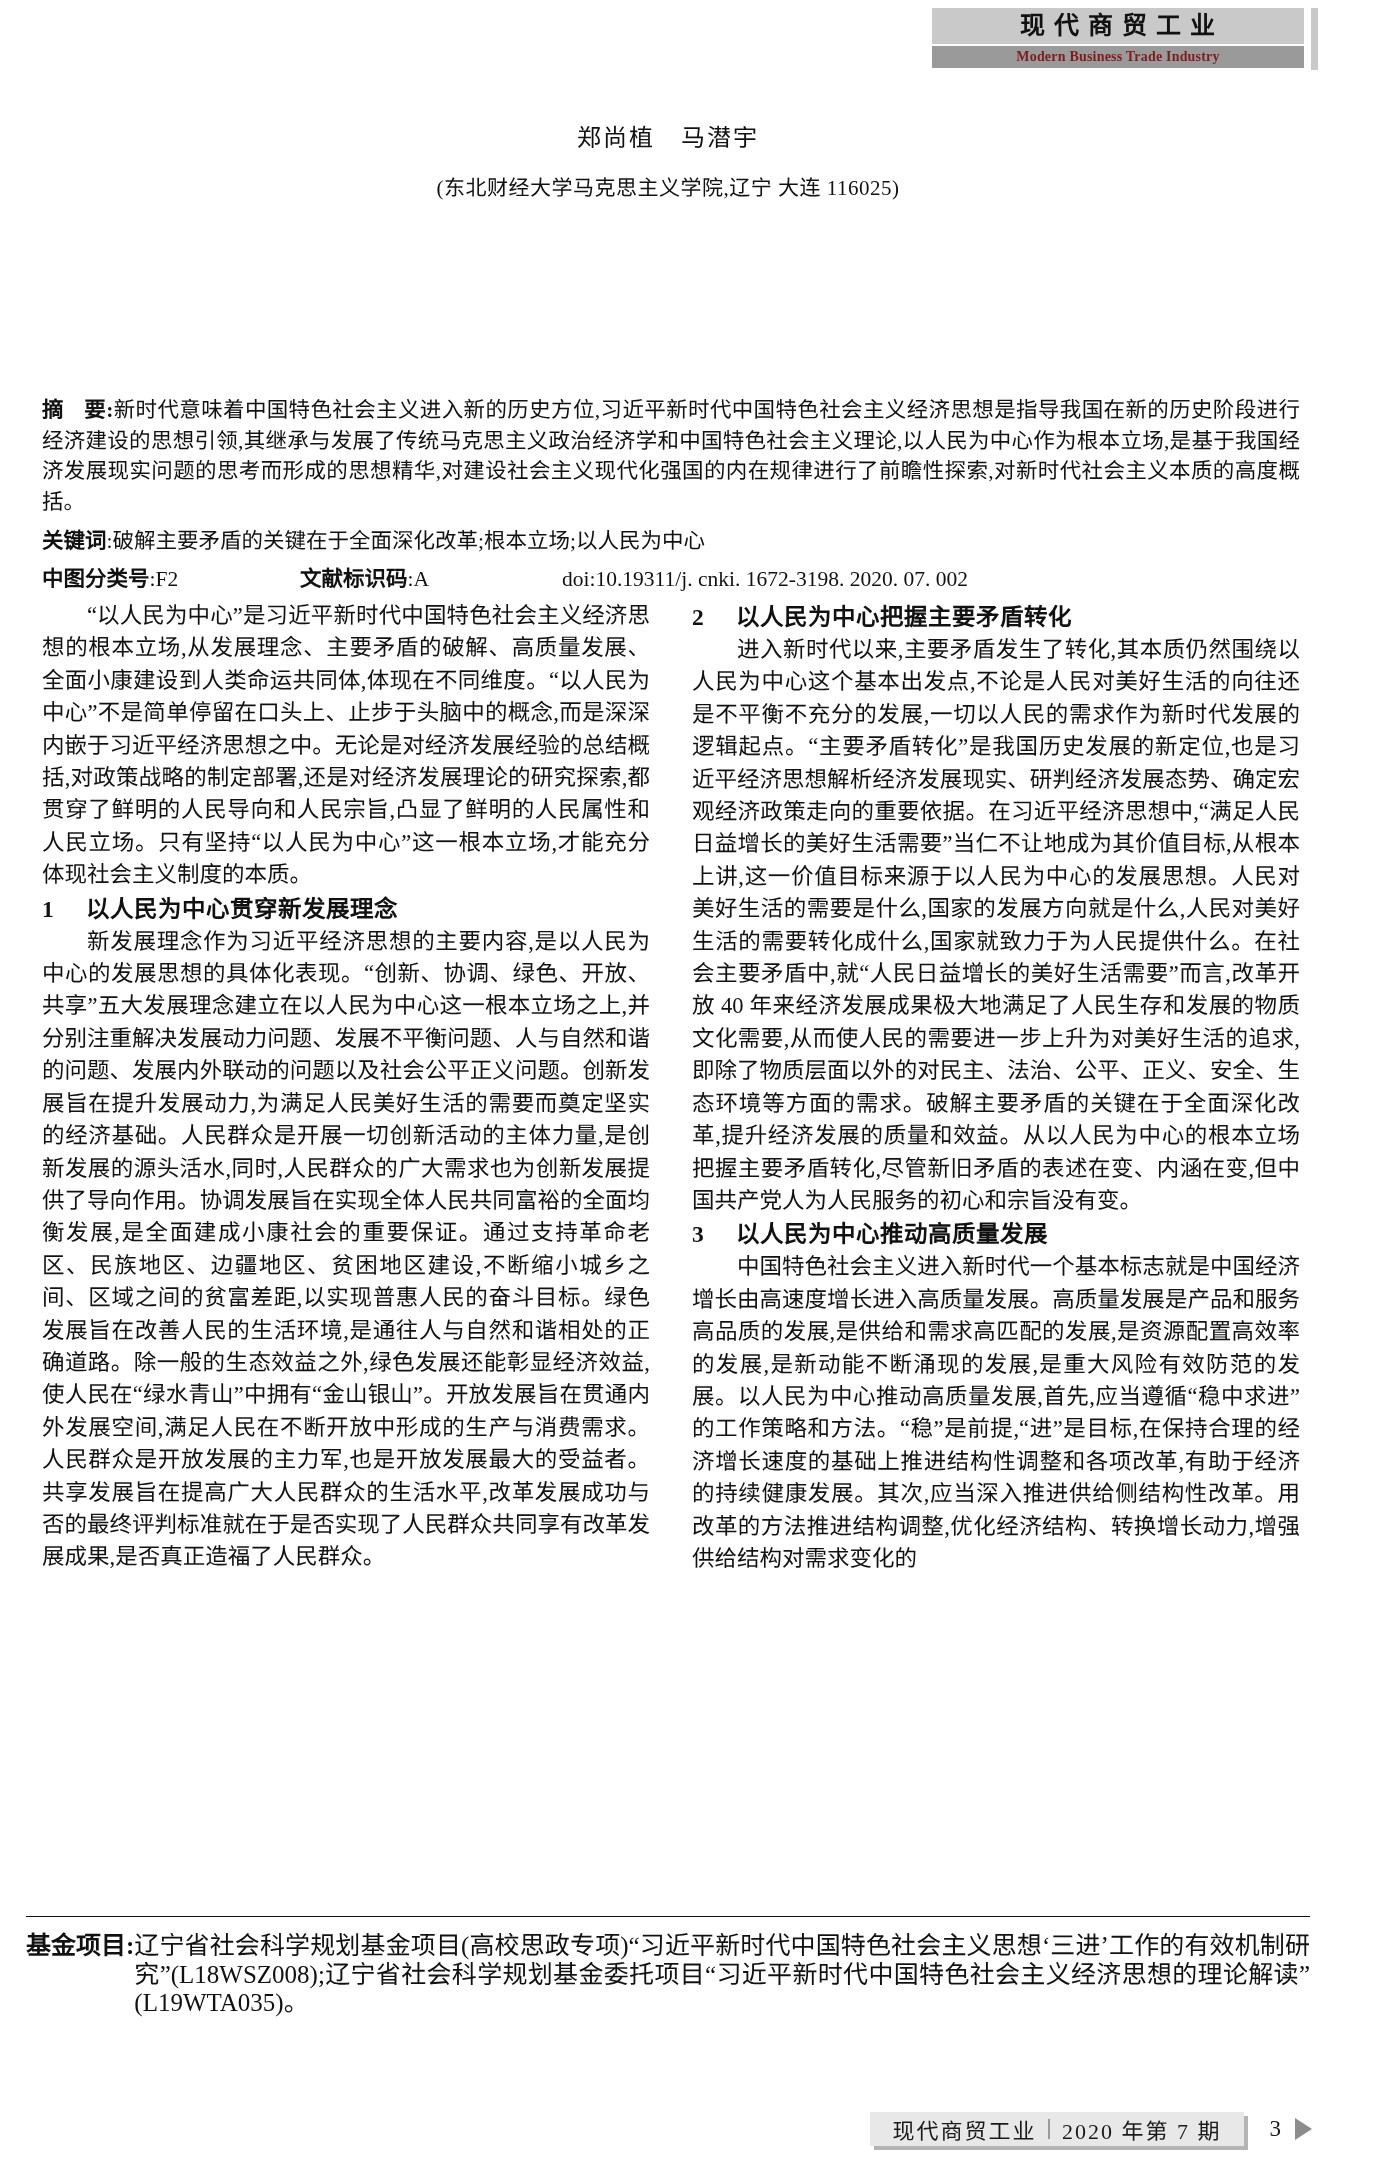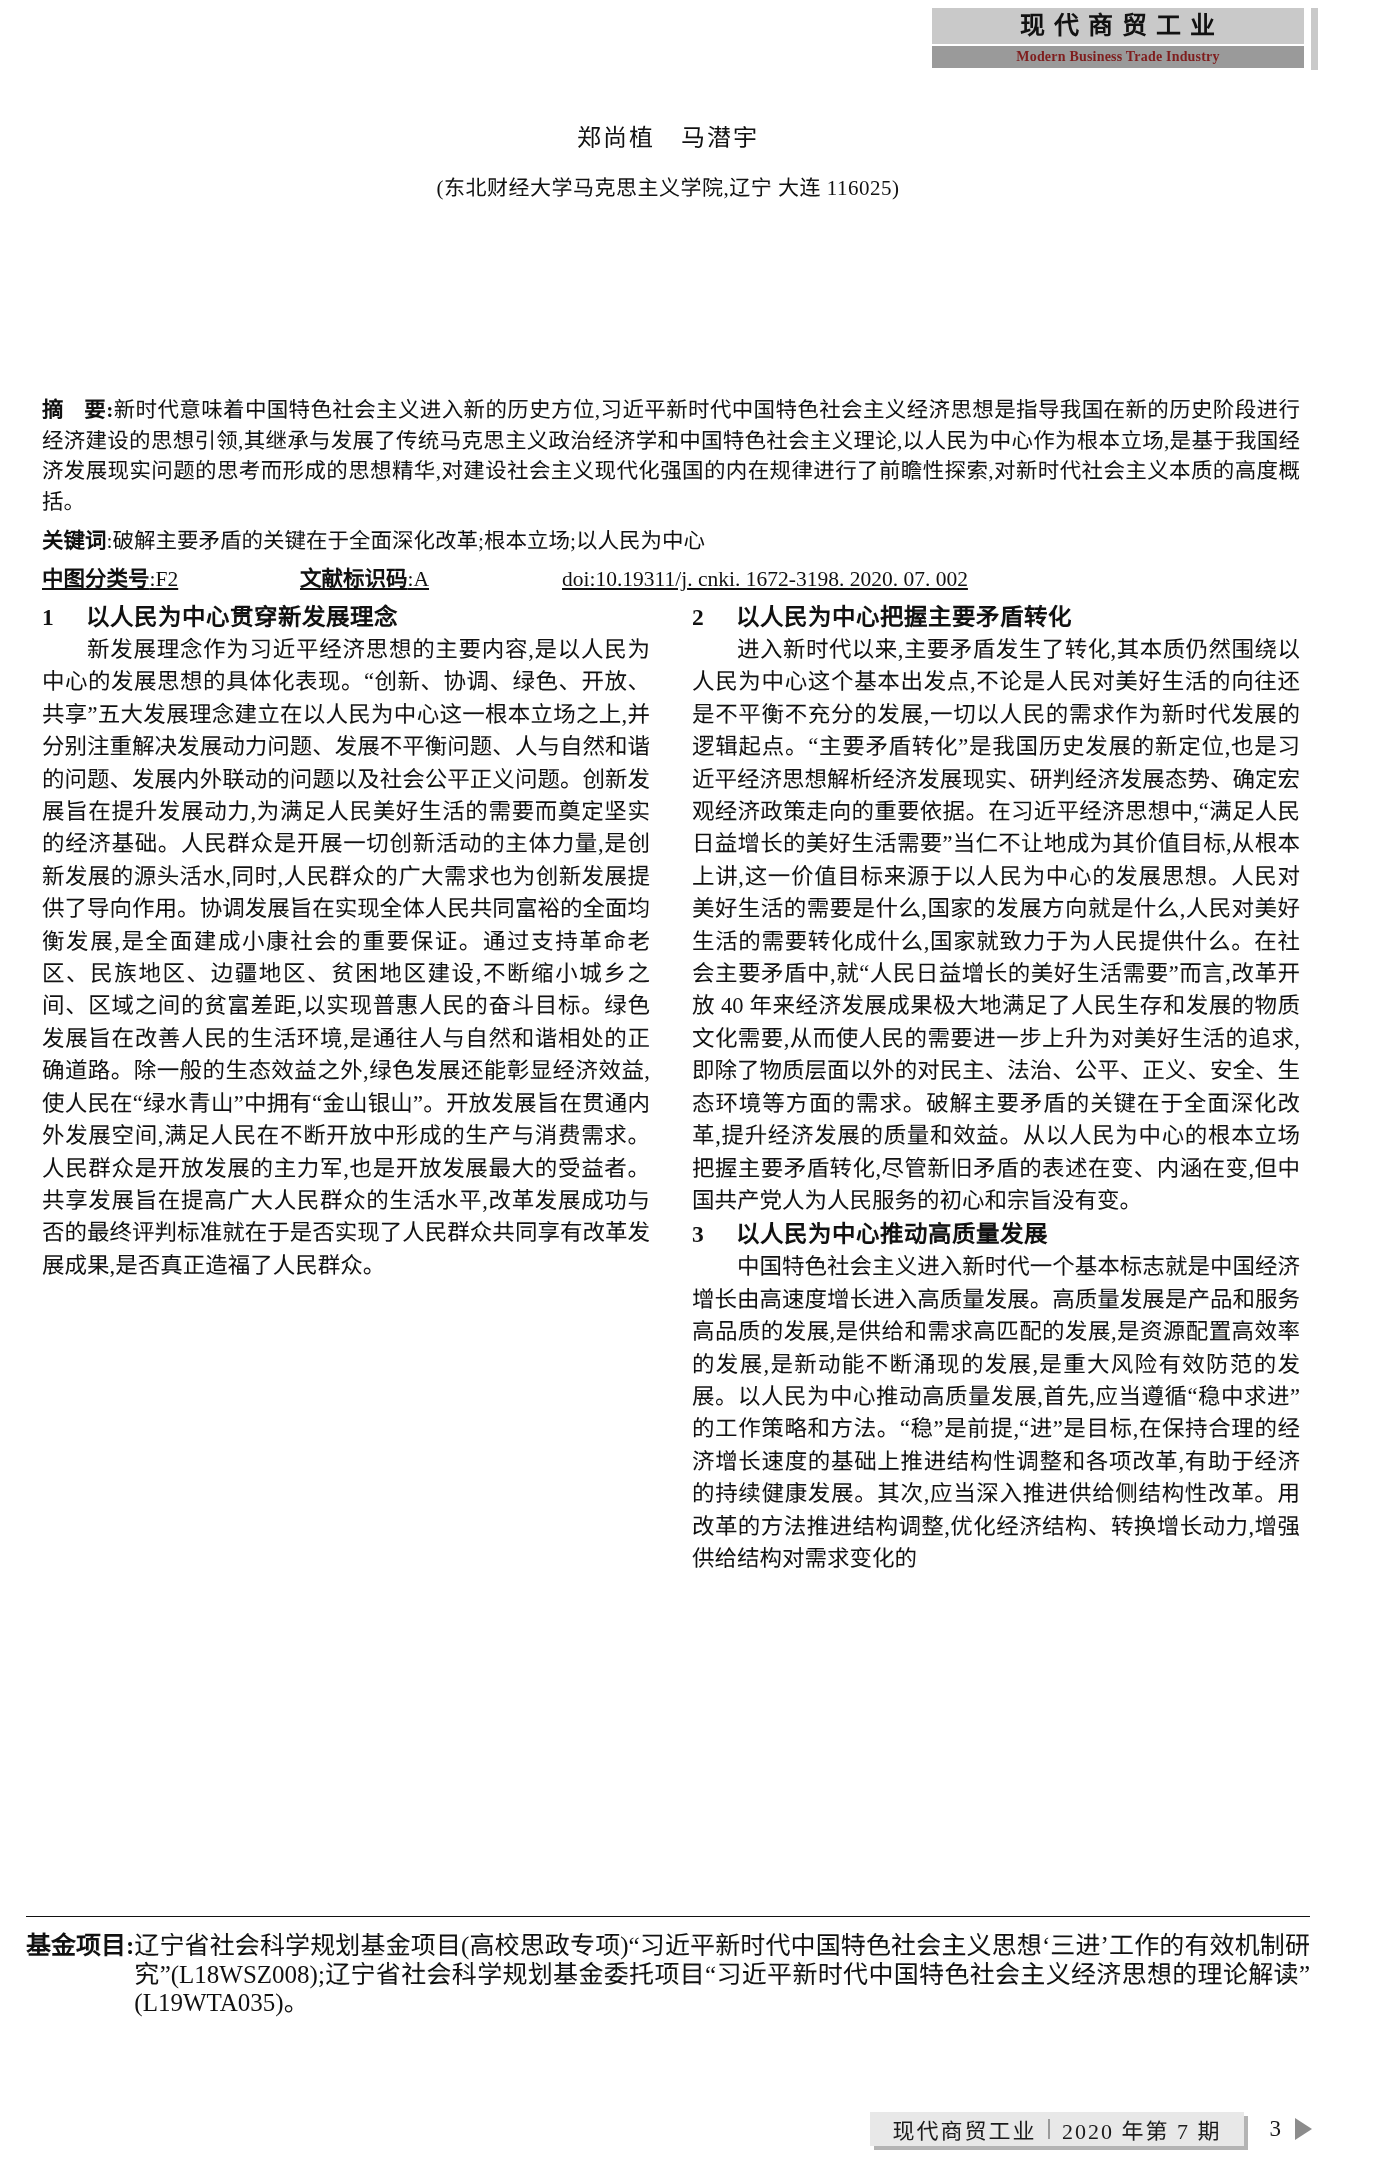--- a/index.html
+++ b/index.html
@@ -114,21 +114,20 @@
     margin-top: 9px;
     font-size: 21.5px;
     line-height: 31px;
   }
   .kw-line .lead { font-weight: 700; }
   .class-line {
     margin-top: 7px;
     font-size: 21.5px;
     line-height: 31px;
     display: flex;
-    text-decoration: underline;
   }
   .class-line .c1 { width: 258px; }
   .class-line .c2 { width: 262px; }
   .class-line .c3 { flex: 1; }
   .class-line .lead { font-weight: 700; }
 
   
   .columns {
     position: absolute;
     top: 600px;
@@ -260,20 +259,21 @@
 
     <div class="class-line">
       <div class="c1"><span class="lead">中图分类号</span><span>:F2</span></div>
       <div class="c2"><span class="lead">文献标识码</span><span>:A</span></div>
       <div class="c3">doi:10.19311/j. cnki. 1672-3198. 2020. 07. 002</div>
     </div>
   </div>
 
   <div class="columns">
     <div class="col" id="col-left">
+        <p>“以人民为中心”是习近平新时代中国特色社会主义经济思想的根本立场,从发展理念、主要矛盾的破解、高质量发展、全面小康建设到人类命运共同体,体现在不同维度。“以人民为中心”不是简单停留在口头上、止步于头脑中的概念,而是深深内嵌于习近平经济思想之中。无论是对经济发展经验的总结概括,对政策战略的制定部署,还是对经济发展理论的研究探索,都贯穿了鲜明的人民导向和人民宗旨,凸显了鲜明的人民属性和人民立场。只有坚持“以人民为中心”这一根本立场,才能充分体现社会主义制度的本质。</p>
         <h2>
           <span class="num">1</span>
           <span class="htxt">以人民为中心贯穿新发展理念</span>
         </h2>
         <p>新发展理念作为习近平经济思想的主要内容,是以人民为中心的发展思想的具体化表现。“创新、协调、绿色、开放、共享”五大发展理念建立在以人民为中心这一根本立场之上,并分别注重解决发展动力问题、发展不平衡问题、人与自然和谐的问题、发展内外联动的问题以及社会公平正义问题。创新发展旨在提升发展动力,为满足人民美好生活的需要而奠定坚实的经济基础。人民群众是开展一切创新活动的主体力量,是创新发展的源头活水,同时,人民群众的广大需求也为创新发展提供了导向作用。协调发展旨在实现全体人民共同富裕的全面均衡发展,是全面建成小康社会的重要保证。通过支持革命老区、民族地区、边疆地区、贫困地区建设,不断缩小城乡之间、区域之间的贫富差距,以实现普惠人民的奋斗目标。绿色发展旨在改善人民的生活环境,是通往人与自然和谐相处的正确道路。除一般的生态效益之外,绿色发展还能彰显经济效益,使人民在“绿水青山”中拥有“金山银山”。开放发展旨在贯通内外发展空间,满足人民在不断开放中形成的生产与消费需求。人民群众是开放发展的主力军,也是开放发展最大的受益者。共享发展旨在提高广大人民群众的生活水平,改革发展成功与否的最终评判标准就在于是否实现了人民群众共同享有改革发展成果,是否真正造福了人民群众。</p>
       </div>
     <div class="col" id="col-right">
         <h2>
           <span class="num">2</span>
           <span class="htxt">以人民为中心把握主要矛盾转化</span>

